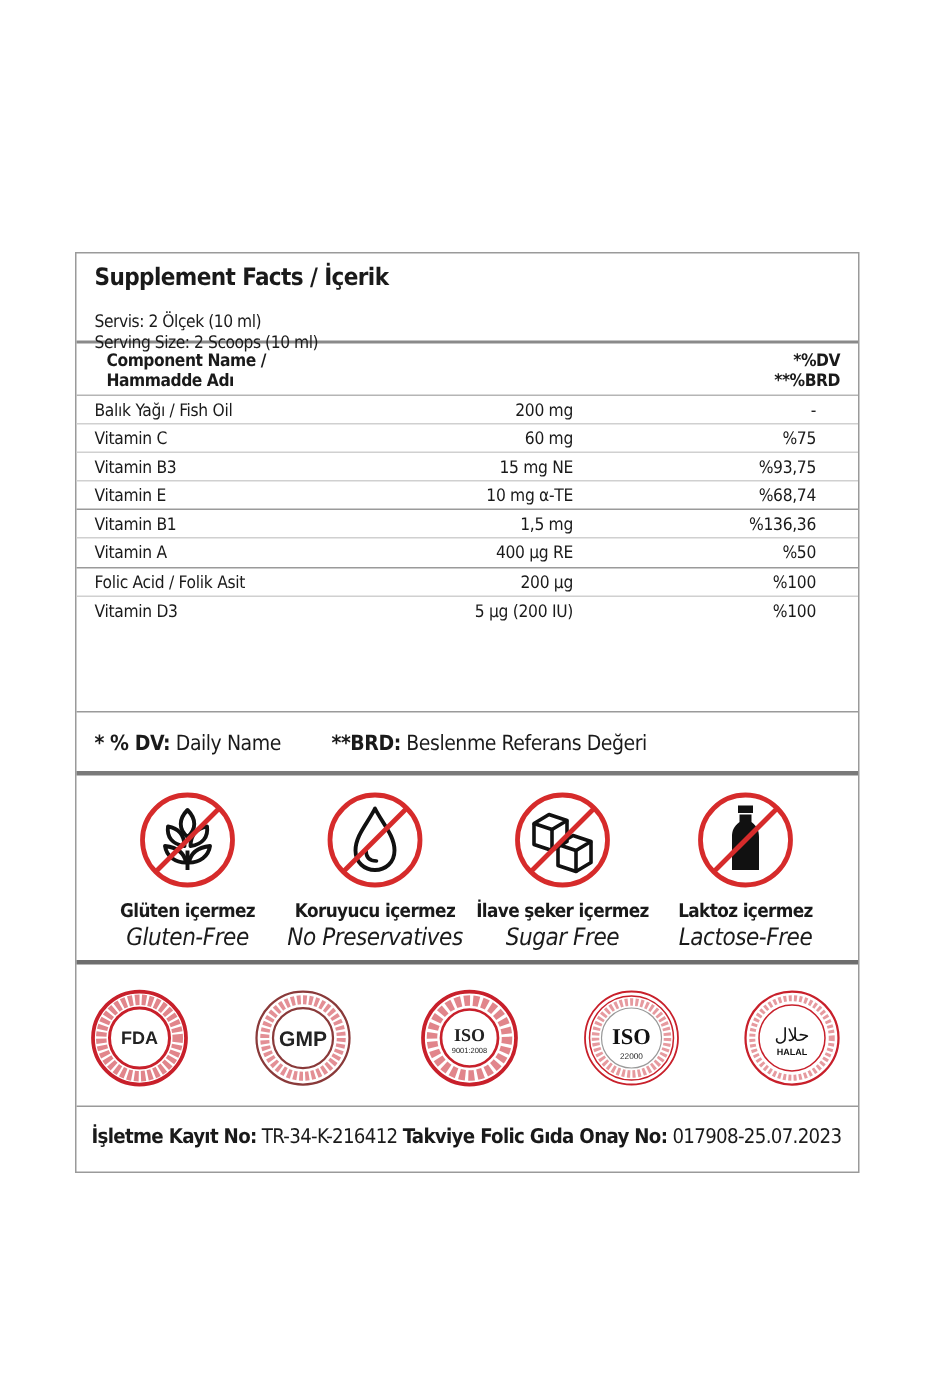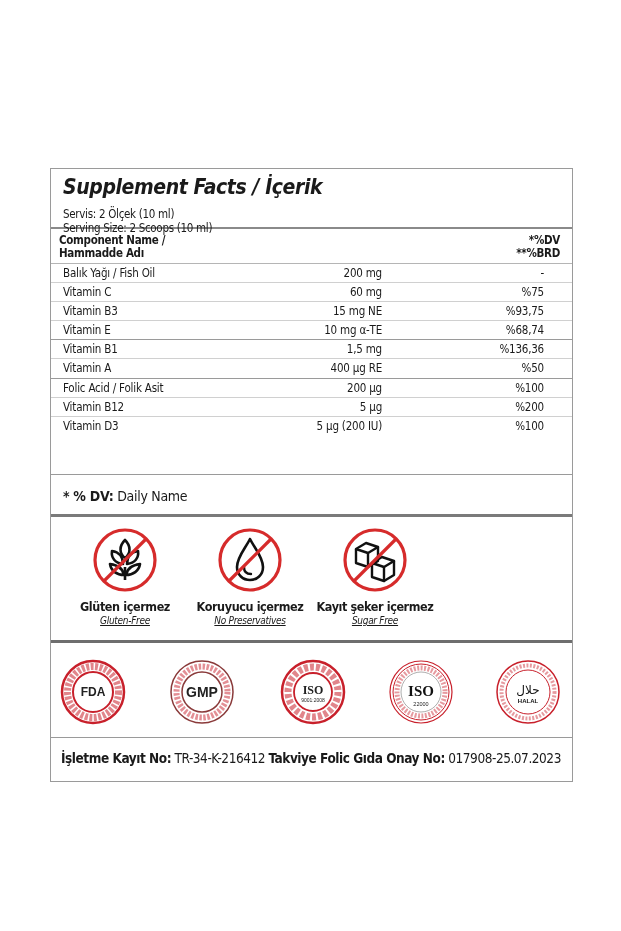--- a/index.html
+++ b/index.html
@@ -1,39 +1,39 @@
 <!DOCTYPE html>
 <html><head>
 <meta charset="utf-8">
 <style>
   html, body { margin:0; padding:0; background:#ffffff; }
   body { width:621px; height:931px; position:relative; font-family:"DejaVu Sans Condensed","DejaVu Sans", sans-serif; color:#1a1a1a; overflow:hidden; }
   .panel { position:absolute; left:50px; top:168px; width:523px; height:614px; border:1px solid #9a9a9a; box-sizing:border-box; background:#fff; }
   .hdr { position:absolute; left:0; top:0; width:100%; height:60px; border-bottom:2px solid #8a8a8a; box-sizing:border-box; }
-  .title { position:absolute; left:12px; top:6px; font-size:21px; font-weight:bold; letter-spacing:-0.4px;font-style:italic; }
+  .title { position:absolute; left:12px; top:6px; font-size:16px; font-weight:bold; letter-spacing:-0.4px; }
   .sub { position:absolute; left:12px; font-size:11.5px; letter-spacing:-0.3px;margin-top:12px; }
   .colhdr { position:absolute; left:0; top:60px; width:100%; height:35px; border-bottom:1px solid #b5b5b5; box-sizing:border-box; font-weight:bold; font-size:11.5px; letter-spacing:-0.3px; }
-  .colhdr .c1 { position:absolute; left:8px; top:5px; line-height:13px; }
+  .colhdr .c1 { position:absolute; left:20px; top:5px; line-height:13px; }
   .colhdr .c2 { position:absolute; left:246px; top:5px; line-height:13px; }
   .colhdr .c3 { position:absolute; right:12px; top:5px; line-height:13px; text-align:right; }
   .rows { position:absolute; left:0; top:95px; width:100%; }
   .row { position:relative; height:19.1px; border-bottom:1px solid #d0d0d0; box-sizing:border-box; font-size:11.5px; letter-spacing:-0.2px; }
   .row.dark { border-bottom:1px solid #9a9a9a; }
   .row .n { position:absolute; left:12px; top:2px; }
   .row .a { position:absolute; right:190px; top:2px; text-align:right; }
   .row .d { position:absolute; right:28px; top:2px; text-align:right; }
   .legend { position:absolute; left:0; top:305px; width:100%; height:43px; border-top:1px solid #9a9a9a; border-bottom:3px solid #7a7a7a; box-sizing:border-box; font-size:14px; letter-spacing:-0.3px; }
   .legend .l1 { position:absolute; left:12px; top:13px; }
   .legend .l2 { position:absolute; left:170px; top:13px; }
   .legend b { font-weight:bold; }
   .freebox { position:absolute; left:0; top:348px; width:100%; height:126px; border-bottom:3px solid #6e6e6e; box-sizing:border-box; }
   .free { position:absolute; top:10px; width:120px; text-align:center; }
   .free svg { display:block; margin:0 auto; }
   .free .tr { font-size:12.5px; font-weight:bold; letter-spacing:-0.4px; margin-top:6px; white-space:nowrap; }
-  .free .en { font-size:10px; font-style:italic; letter-spacing:-0.3px; margin-top:1px; white-space:nowrap;text-decoration:underline; }
+  .free .en { font-size:16px; font-style:italic; letter-spacing:-0.3px; margin-top:1px; white-space:nowrap; }
   .certbox { position:absolute; left:0; top:474px; width:100%; height:95px; border-bottom:1px solid #9a9a9a; box-sizing:border-box; }
   .cert { position:absolute; top:16px; width:66px; height:66px; }
   .footer { position:absolute; left:0; top:569px; width:100%; height:43px; }
   .footer .f { position:absolute; left:10px; top:12px; font-size:13.5px; letter-spacing:-0.45px; white-space:nowrap; }
   .footer b { font-weight:bold; }
 </style>
 </head>
 <body>
 
 <div class="panel">
@@ -84,34 +84,30 @@
     <div class="row dark">
         <span class="n">Vitamin A</span>
         <span class="a">400 µg RE</span>
         <span class="d">%50</span>
       </div>
     <div class="row">
         <span class="n">Folic Acid / Folik Asit</span>
         <span class="a">200 µg</span>
         <span class="d">%100</span>
       </div>
-    <div class="row">
-        <span class="n">Vitamin B12</span>
-        <span class="a">5 µg</span>
-        <span class="d">%200</span>
-      </div>
     <div class="row" style="border-bottom:none">
         <span class="n">Vitamin D3</span>
         <span class="a">5 µg (200 IU)</span>
         <span class="d">%100</span>
       </div>
   </div>
 
   <div class="legend">
     <span class="l1"><b>* % DV:</b>&nbsp;<span>Daily Name</span></span>
+    <span class="l2"><b>**BRD:</b>&nbsp;<span>Beslenme Referans Değeri</span></span>
   </div>
 
   <div class="freebox">
 
     <div class="free" style="left:14px">
       <svg width="66" height="66" viewBox="0 0 66 66">
         <g fill="none" stroke="#111" stroke-width="2.6" stroke-linejoin="round">
           <path d="M33 13 C27 19 27 26 33 31 C39 26 39 19 33 13 Z"></path>
           <path d="M20 24 C19 31 23 36 31 37 C31 30 27 25 20 24 Z"></path>
           <path d="M46 24 C47 31 43 36 35 37 C35 30 39 25 46 24 Z"></path>
@@ -143,24 +139,34 @@
           <path d="M14 22 L24 16 L36 20 L26 26 Z"></path>
           <path d="M14 22 L14 36 L26 40 L26 26"></path>
           <path d="M26 40 L36 34 L36 20"></path>
           <path d="M30 36 L40 30 L52 34 L42 40 Z"></path>
           <path d="M30 36 L30 50 L42 54 L42 40"></path>
           <path d="M42 54 L52 48 L52 34"></path>
         </g>
         <circle cx="33" cy="33" r="30" fill="none" stroke="#d62b2b" stroke-width="3.2"></circle>
         <line x1="54" y1="12" x2="12" y2="54" stroke="#d62b2b" stroke-width="3.2"></line>
       </svg>
-      <div class="tr">Kayıt şeker içermez</div>
+      <div class="tr">İlave şeker içermez</div>
       <div class="en">Sugar Free</div>
     </div>
 
+    <div class="free" style="left:386px">
+      <svg width="66" height="66" viewBox="0 0 66 66">
+        <rect x="28" y="10" width="10" height="5" fill="#111"></rect>
+        <path d="M29 16 L37 16 L37 21 C41 24 42 27 42 31 L42 53 L24 53 L24 31 C24 27 25 24 29 21 Z" fill="#111"></path>
+        <circle cx="33" cy="33" r="30" fill="none" stroke="#d62b2b" stroke-width="3.2"></circle>
+        <line x1="54" y1="12" x2="12" y2="54" stroke="#d62b2b" stroke-width="3.2"></line>
+      </svg>
+      <div class="tr">Laktoz içermez</div>
+      <div class="en">Lactose-Free</div>
+    </div>
   </div>
 
   <div class="certbox">
 
     <svg class="cert" style="left:9px" viewBox="0 0 66 66">
       <circle cx="33" cy="33" r="31" fill="none" stroke="#c8202b" stroke-width="2.5"></circle>
       <circle cx="33" cy="33" r="20" fill="none" stroke="#c8202b" stroke-width="2"></circle>
       <circle cx="33" cy="33" r="25.5" fill="none" stroke="#c8202b" stroke-width="7" stroke-dasharray="3 1.5" opacity="0.55"></circle>
       <text x="33" y="37" font-family="Liberation Sans, sans-serif" font-size="12" font-weight="bold" text-anchor="middle" fill="#222">FDA</text>
     </svg>

